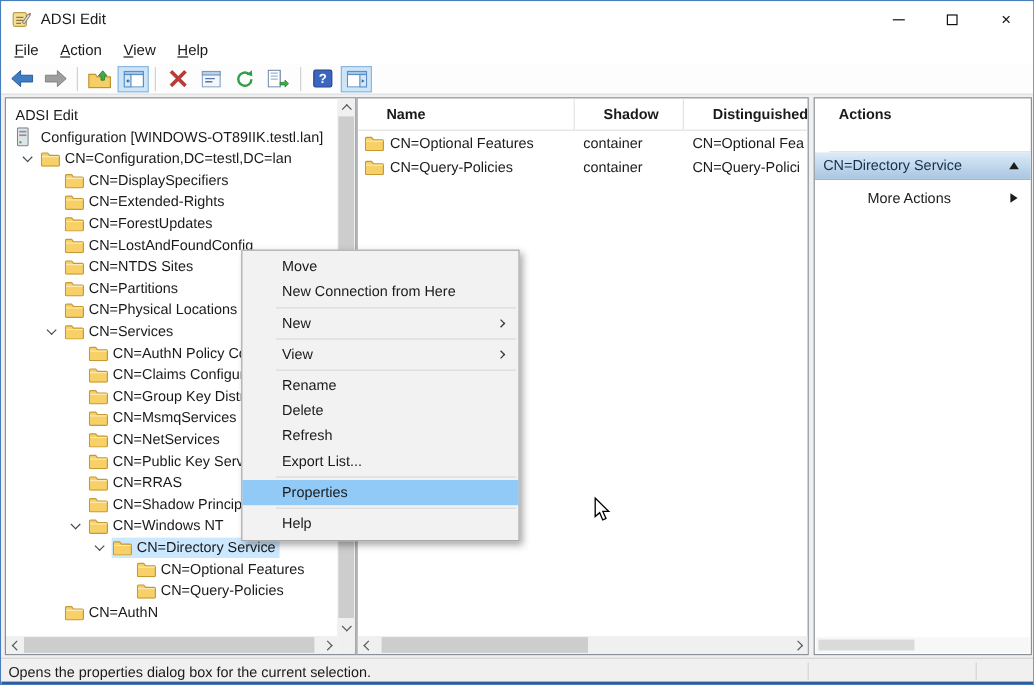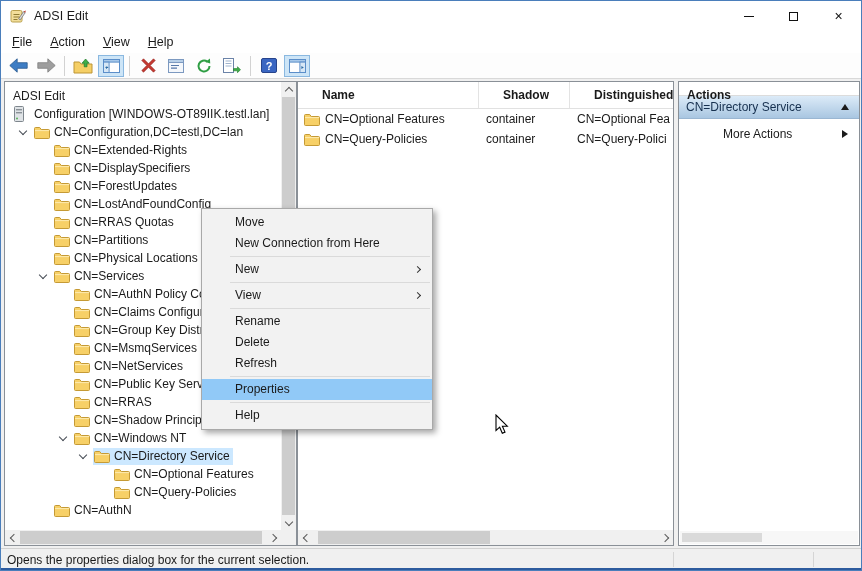--- a/index.html
+++ b/index.html
@@ -60,21 +60,21 @@
   .sa-d{transform:rotate(45deg);margin-bottom:2px;}
   .corner{position:absolute;right:0;bottom:0;width:15px;height:15px;background:#f0f0f0;}
 
   
   .lheader{height:27px;display:flex;border-bottom:1px solid #e1e1e1;}
   .lh-cell{display:flex;align-items:center;padding-left:24px;border-right:1px solid #e3e3e3;overflow:hidden;white-space:nowrap;font-weight:bold;}
   .lrow{height:20px;display:flex;align-items:center;white-space:nowrap;}
   .l-cell{display:flex;align-items:center;overflow:hidden;flex:none;}
 
   
-  .ap-header{height:14px;line-height:27px;font-weight:bold;padding-left:8px;border-bottom:1px solid #dcdcdc;font-size:12px;}
+  .ap-header{height:45px;line-height:27px;font-weight:bold;padding-left:8px;border-bottom:1px solid #dcdcdc;font-size:12px;margin-left:12px;}
   .ap-band{height:23px;display:flex;align-items:center;background:linear-gradient(#dcebf8,#a9c6e1);
            border-bottom:1px solid #9ab6d2;padding-left:7px;color:#16304f;}
   .tri-up{width:0;height:0;border-left:4.5px solid transparent;border-right:4.5px solid transparent;border-bottom:6px solid #1b1b1b;margin-left:auto;margin-right:10px;}
   .ap-more{height:22px;display:flex;align-items:center;padding-left:44px;margin-top:4px;}
   .tri-right{width:0;height:0;border-top:4.5px solid transparent;border-bottom:4.5px solid transparent;border-left:6px solid #1b1b1b;margin-left:auto;margin-right:11px;}
   .ap-scroll{position:absolute;left:1px;right:1px;bottom:1px;height:13px;background:#f7f7f7;}
   .ap-scroll .sb-thumb{left:2px;width:80px;top:2px;bottom:2px;background:#dadada;}
 
   
   .statusbar{position:absolute;left:0;right:0;top:547px;height:22px;background:#f0f0f0;border-top:1px solid #d1d1d1;
@@ -253,44 +253,44 @@
           </div>
           <div class="trow">
             <span class="sp" style="width:48px"></span>
             <span class="hlwrap">
               <span class="ticon">
                 <svg width="16" height="13" viewBox="0 0 16 13">
                   <path d="M0.5 2.5 a1 1 0 0 1 1 -1 h4.2 l1.6 2 h7.2 a1 1 0 0 1 1 1 v7 a1 1 0 0 1 -1 1 h-13 a1 1 0 0 1 -1 -1 Z" fill="#f7d067" stroke="#c59a35"></path>
                   <path d="M1 4.6 h14" stroke="#fdeab0" stroke-width="1"></path>
                 </svg>
               </span>
+              <span class="tlabel">CN=DisplaySpecifiers</span>
+            </span>
+          </div>
+          <div class="trow">
+            <span class="sp" style="width:48px"></span>
+            <span class="hlwrap">
+              <span class="ticon">
+                <svg width="16" height="13" viewBox="0 0 16 13">
+                  <path d="M0.5 2.5 a1 1 0 0 1 1 -1 h4.2 l1.6 2 h7.2 a1 1 0 0 1 1 1 v7 a1 1 0 0 1 -1 1 h-13 a1 1 0 0 1 -1 -1 Z" fill="#f7d067" stroke="#c59a35"></path>
+                  <path d="M1 4.6 h14" stroke="#fdeab0" stroke-width="1"></path>
+                </svg>
+              </span>
               <span class="tlabel">CN=Extended-Rights</span>
             </span>
           </div>
           <div class="trow">
             <span class="sp" style="width:48px"></span>
             <span class="hlwrap">
               <span class="ticon">
                 <svg width="16" height="13" viewBox="0 0 16 13">
                   <path d="M0.5 2.5 a1 1 0 0 1 1 -1 h4.2 l1.6 2 h7.2 a1 1 0 0 1 1 1 v7 a1 1 0 0 1 -1 1 h-13 a1 1 0 0 1 -1 -1 Z" fill="#f7d067" stroke="#c59a35"></path>
                   <path d="M1 4.6 h14" stroke="#fdeab0" stroke-width="1"></path>
                 </svg>
               </span>
-              <span class="tlabel">CN=DisplaySpecifiers</span>
-            </span>
-          </div>
-          <div class="trow">
-            <span class="sp" style="width:48px"></span>
-            <span class="hlwrap">
-              <span class="ticon">
-                <svg width="16" height="13" viewBox="0 0 16 13">
-                  <path d="M0.5 2.5 a1 1 0 0 1 1 -1 h4.2 l1.6 2 h7.2 a1 1 0 0 1 1 1 v7 a1 1 0 0 1 -1 1 h-13 a1 1 0 0 1 -1 -1 Z" fill="#f7d067" stroke="#c59a35"></path>
-                  <path d="M1 4.6 h14" stroke="#fdeab0" stroke-width="1"></path>
-                </svg>
-              </span>
               <span class="tlabel">CN=ForestUpdates</span>
             </span>
           </div>
           <div class="trow">
             <span class="sp" style="width:48px"></span>
             <span class="hlwrap">
               <span class="ticon">
                 <svg width="16" height="13" viewBox="0 0 16 13">
                   <path d="M0.5 2.5 a1 1 0 0 1 1 -1 h4.2 l1.6 2 h7.2 a1 1 0 0 1 1 1 v7 a1 1 0 0 1 -1 1 h-13 a1 1 0 0 1 -1 -1 Z" fill="#f7d067" stroke="#c59a35"></path>
                   <path d="M1 4.6 h14" stroke="#fdeab0" stroke-width="1"></path>
@@ -301,21 +301,21 @@
           </div>
           <div class="trow">
             <span class="sp" style="width:48px"></span>
             <span class="hlwrap">
               <span class="ticon">
                 <svg width="16" height="13" viewBox="0 0 16 13">
                   <path d="M0.5 2.5 a1 1 0 0 1 1 -1 h4.2 l1.6 2 h7.2 a1 1 0 0 1 1 1 v7 a1 1 0 0 1 -1 1 h-13 a1 1 0 0 1 -1 -1 Z" fill="#f7d067" stroke="#c59a35"></path>
                   <path d="M1 4.6 h14" stroke="#fdeab0" stroke-width="1"></path>
                 </svg>
               </span>
-              <span class="tlabel">CN=RRAS Quotas</span>
+              <span class="tlabel">CN=NTDS Sites</span>
             </span>
           </div>
           <div class="trow">
             <span class="sp" style="width:48px"></span>
             <span class="hlwrap">
               <span class="ticon">
                 <svg width="16" height="13" viewBox="0 0 16 13">
                   <path d="M0.5 2.5 a1 1 0 0 1 1 -1 h4.2 l1.6 2 h7.2 a1 1 0 0 1 1 1 v7 a1 1 0 0 1 -1 1 h-13 a1 1 0 0 1 -1 -1 Z" fill="#f7d067" stroke="#c59a35"></path>
                   <path d="M1 4.6 h14" stroke="#fdeab0" stroke-width="1"></path>
                 </svg>
@@ -615,20 +615,21 @@
       <div class="mitem"><span>Move</span></div>
       <div class="mitem"><span>New Connection from Here</span></div>
       <div class="msep"></div>
       <div class="mitem"><span>New</span><span class="subchev"></span></div>
       <div class="msep"></div>
       <div class="mitem"><span>View</span><span class="subchev"></span></div>
       <div class="msep"></div>
       <div class="mitem"><span>Rename</span></div>
       <div class="mitem"><span>Delete</span></div>
       <div class="mitem"><span>Refresh</span></div>
+      <div class="mitem"><span>Export List...</span></div>
       <div class="msep"></div>
       <div class="mitem hl"><span>Properties</span></div>
       <div class="msep"></div>
       <div class="mitem"><span>Help</span></div>
     </div>
 
   <svg class="cursor" width="14" height="21" viewBox="0 0 14 21">
     <path d="M1 1 L1 16.5 L4.7 13.2 L7.3 19.3 L10 18.1 L7.4 12.2 L12.3 12.2 Z" fill="#fff" stroke="#000" stroke-width="1.1"></path>
   </svg>
 

